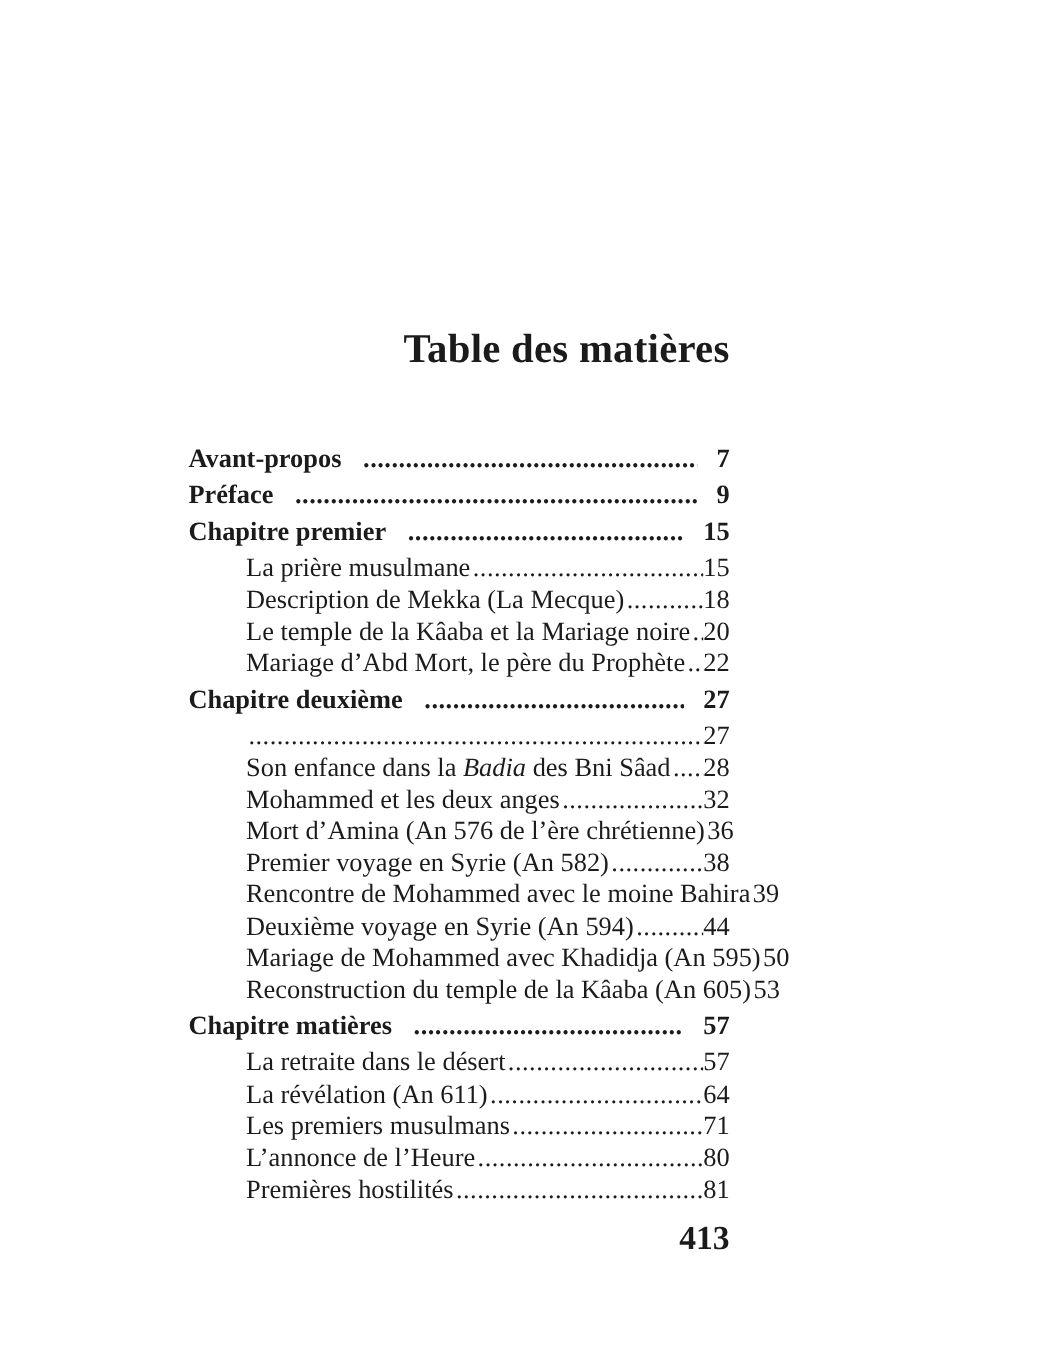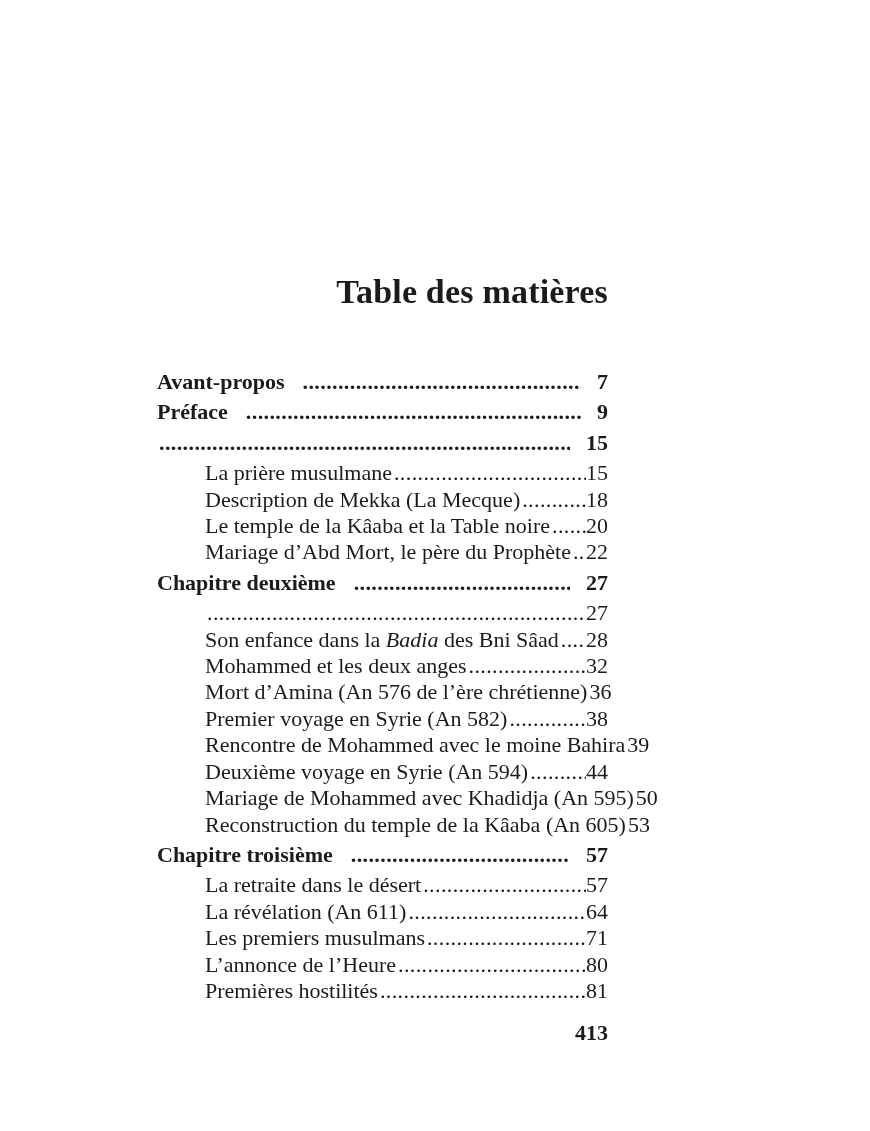--- a/index.html
+++ b/index.html
@@ -61,21 +61,21 @@
     white-space: nowrap;
     letter-spacing: 0.4px;
     margin-left: 2px;
   }
   .toc-page {
     flex: 0 0 auto;
   }
   .folio {
     margin-top: 16px;
     text-align: right;
-    font-size: 22px;
+    font-size: 28px;
     line-height: 26px;
     font-weight: 700;
   }
 </style>
 </head>
 <body>
 
 <div class="sheet">
   <h1 class="title">Table des matières</h1>
   <nav class="toc">
@@ -83,35 +83,36 @@
         <span class="toc-label">Avant-propos</span>
         <span class="toc-dots">............................................................................................................................................................................................................................</span>
         <span class="toc-page">7</span>
       </div>
       <div class="toc-row chapter">
         <span class="toc-label">Préface</span>
         <span class="toc-dots">............................................................................................................................................................................................................................</span>
         <span class="toc-page">9</span>
       </div>
       <div class="toc-row chapter">
+        <span class="toc-label">Chapitre premier</span>
         <span class="toc-dots">............................................................................................................................................................................................................................</span>
         <span class="toc-page">15</span>
       </div>
       <div class="toc-row section">
         <span class="toc-label">La prière musulmane</span>
         <span class="toc-dots">............................................................................................................................................................................................................................</span>
         <span class="toc-page">15</span>
       </div>
       <div class="toc-row section">
         <span class="toc-label">Description de Mekka (La Mecque)</span>
         <span class="toc-dots">............................................................................................................................................................................................................................</span>
         <span class="toc-page">18</span>
       </div>
       <div class="toc-row section">
-        <span class="toc-label">Le temple de la Kâaba et la Table noire</span>
+        <span class="toc-label">Le temple de la Kâaba et la Mariage noire</span>
         <span class="toc-dots">............................................................................................................................................................................................................................</span>
         <span class="toc-page">20</span>
       </div>
       <div class="toc-row section">
         <span class="toc-label">Mariage d’Abd Mort, le père du Prophète</span>
         <span class="toc-dots">............................................................................................................................................................................................................................</span>
         <span class="toc-page">22</span>
       </div>
       <div class="toc-row chapter">
         <span class="toc-label">Chapitre deuxième</span>
@@ -156,21 +157,21 @@
         <span class="toc-label">Mariage de Mohammed avec Khadidja (An 595)</span>
         <span class="toc-dots">............................................................................................................................................................................................................................</span>
         <span class="toc-page">50</span>
       </div>
       <div class="toc-row section">
         <span class="toc-label">Reconstruction du temple de la Kâaba (An 605)</span>
         <span class="toc-dots">............................................................................................................................................................................................................................</span>
         <span class="toc-page">53</span>
       </div>
       <div class="toc-row chapter">
-        <span class="toc-label">Chapitre troisième</span>
+        <span class="toc-label">Chapitre matières</span>
         <span class="toc-dots">............................................................................................................................................................................................................................</span>
         <span class="toc-page">57</span>
       </div>
       <div class="toc-row section">
         <span class="toc-label">La retraite dans le désert</span>
         <span class="toc-dots">............................................................................................................................................................................................................................</span>
         <span class="toc-page">57</span>
       </div>
       <div class="toc-row section">
         <span class="toc-label">La révélation (An 611)</span>

